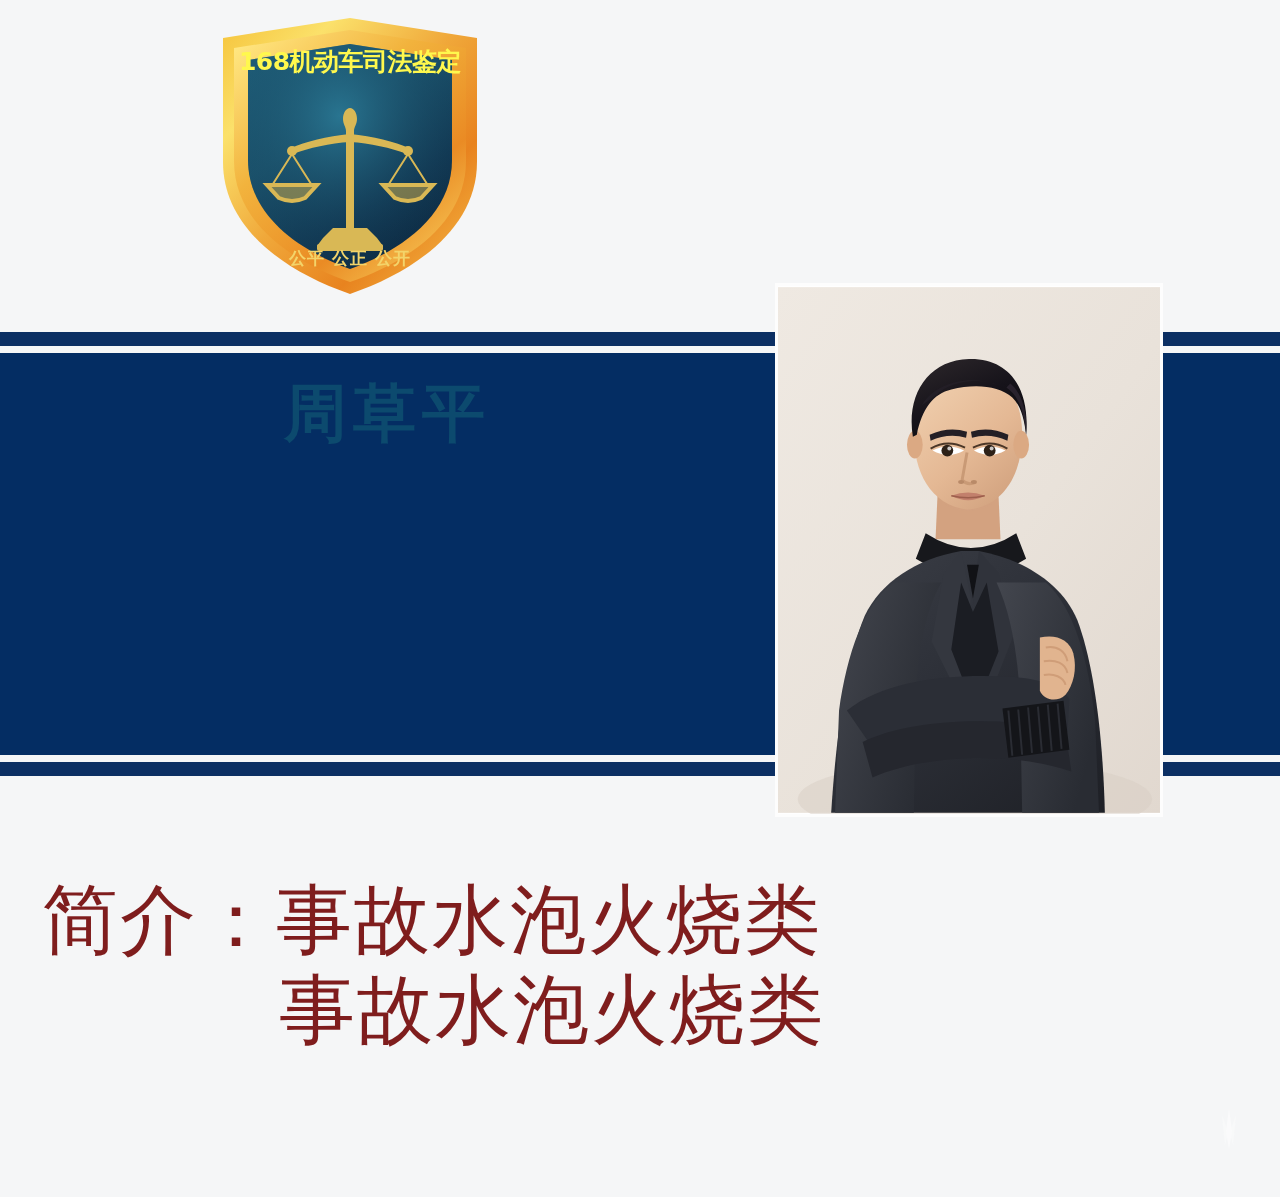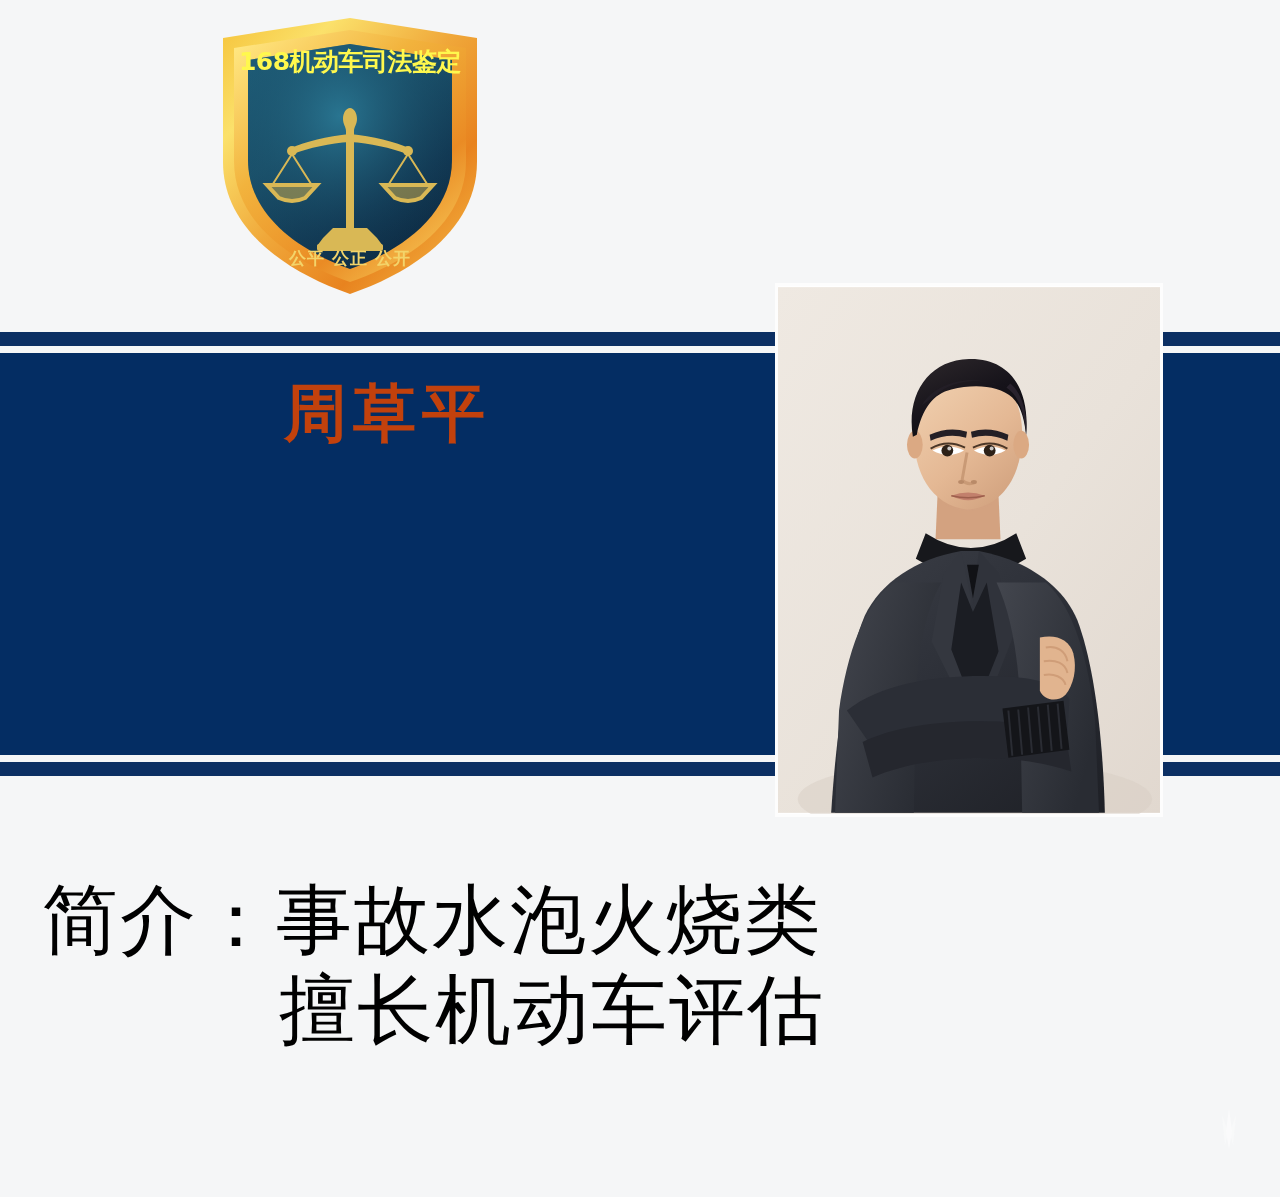--- a/index.html
+++ b/index.html
@@ -72,21 +72,21 @@
     width: 13px; height: 444px;
     background: #f1eeeb;
     z-index: 4;
   }
 
   #name-line {
     position: absolute;
     left: 0; top: 50px;
     width: 775px;
     text-align: center;
-    color: #c2410c;
+    color: #0c4a6e;
     font-size: 63px;
     font-weight: bold;
     letter-spacing: 6px;
     line-height: 1;
     z-index: 3;
   }
   .subtitle {
     position: absolute;
     left: 8px;
     color: #ffffff;
@@ -116,21 +116,21 @@
   #photo-frame svg { display: block; width: 100%; height: 100%; }
 
   
   #intro-block {
     position: absolute;
     left: 42px;
     top: 875px;
     z-index: 2;
   }
   .intro-line {
-    color: #000000;
+    color: #7f1d1d;
     font-size: 76px;
     font-weight: 500;
     letter-spacing: 2px;
     line-height: 1.18;
     white-space: nowrap;
   }
   #intro-line-2 { padding-left: 237px; }
 
   
   #corner-watermark {
@@ -342,21 +342,21 @@
       <path d="M176 212 q17 -7 34 0 q-17 9 -34 0 z" fill="#c2806c"></path>
       <path d="M176 212 q17 4 34 0" stroke="#9c5e4c" stroke-width="1.6" fill="none"></path>
 
       <path d="M168 220 q25 14 50 0 q-25 12 -50 0 z" fill="#d4a484" opacity="0.6"></path>
     </g>
   </svg>
 </div>
 
 <div id="intro-block">
   <div class="intro-line" id="intro-line-1">简介：事故水泡火烧类</div>
-  <div class="intro-line" id="intro-line-2">擅长机动车评估</div>
+  <div class="intro-line" id="intro-line-2">事故水泡火烧类</div>
 </div>
 
 <div id="corner-watermark">
   <svg viewBox="0 0 26 40" xmlns="http://www.w3.org/2000/svg">
     <g fill="#ffffff" opacity="0.9">
       <path d="M13 0 L16 22 L13 40 L10 22 Z"></path>
       <path d="M6 6 L12 24 L9 36 Z" opacity="0.7"></path>
       <path d="M20 6 L14 24 L17 36 Z" opacity="0.7"></path>
     </g>
   </svg>

